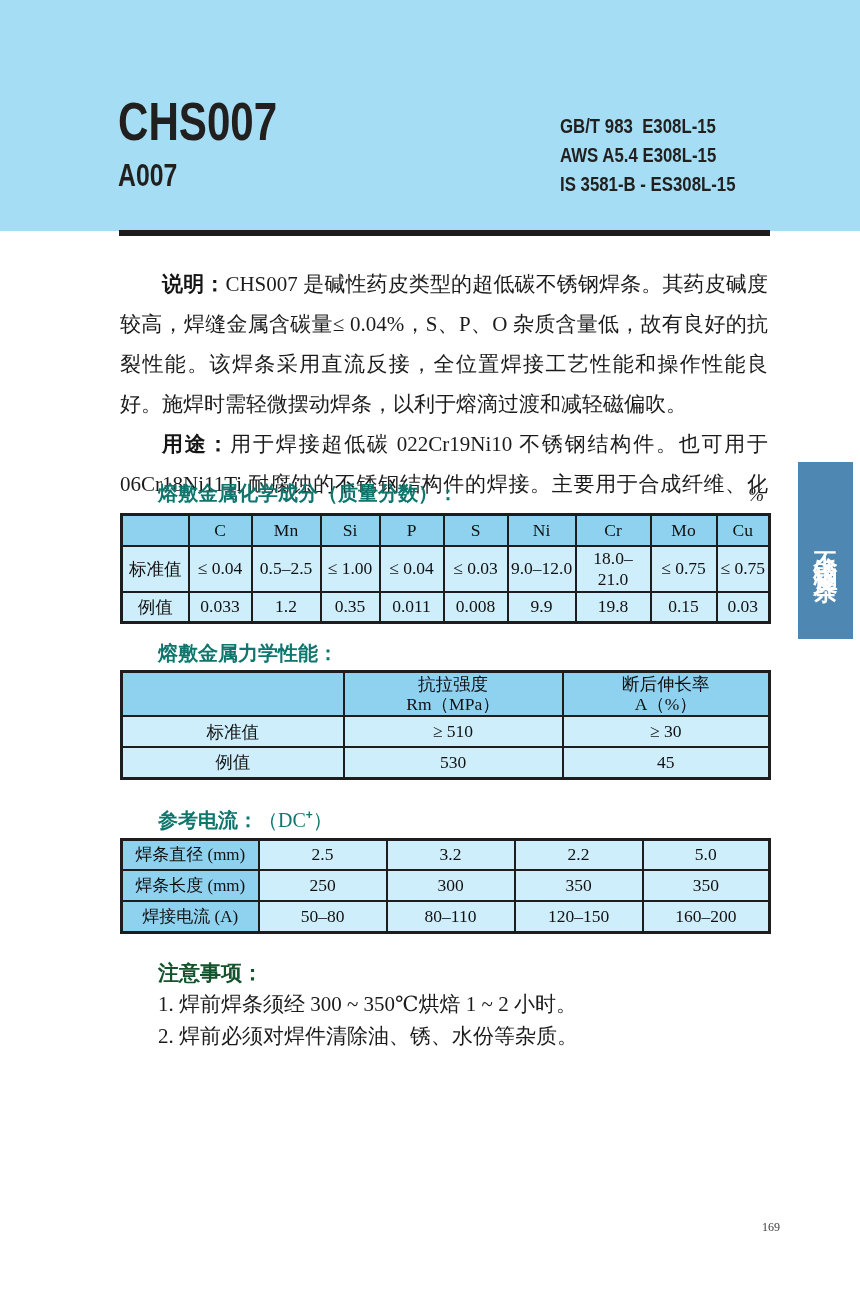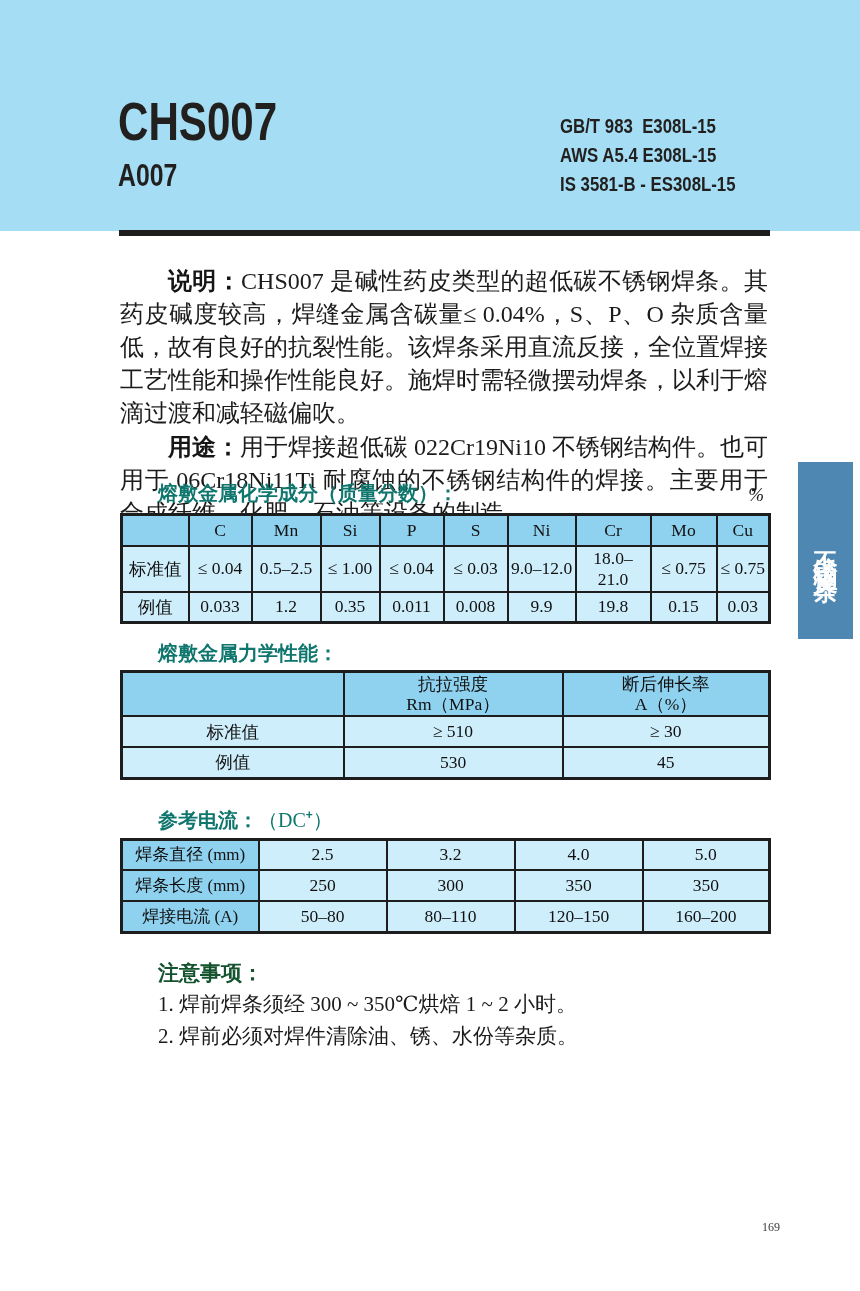--- a/index.html
+++ b/index.html
@@ -39,21 +39,21 @@
   }
   .side-tab span {
     writing-mode:vertical-rl; text-orientation:upright;
     font-family:"Liberation Sans","DejaVu Sans",sans-serif; font-weight:700;
     color:#ffffff; font-size:24px; letter-spacing:7px; line-height:1;
   }
 
   
   .desc-block { position:absolute; left:120px; top:264px; width:648px; }
   .para {
-    font-size:24px; line-height:33px; text-align:justify; text-indent:2em; color:#1b1b1b;
+    font-size:21px; line-height:40px; text-align:justify; text-indent:2em; color:#1b1b1b;
   }
   .para .lead { font-family:"Liberation Sans","DejaVu Sans",sans-serif; font-weight:700; color:#151515; }
 
   
   .section { position:absolute; left:120px; width:648px; }
   .caption-row { display:flex; justify-content:space-between; align-items:flex-end; }
   .caption {
     font-family:"Liberation Sans","DejaVu Sans",sans-serif; font-weight:700;
     font-size:20px; line-height:26px; color:#0f766e; padding-left:38px;
   }
@@ -228,21 +228,21 @@
           <col style="width:128px">
           <col style="width:128px">
           <col style="width:128px">
           <col style="width:127px">
       </colgroup>
       <tbody>
         <tr>
           <td class="head-cell">焊条直径 (mm)</td>
           <td>2.5</td>
           <td>3.2</td>
-          <td>4.0</td>
+          <td>2.2</td>
           <td>5.0</td>
         </tr>
         <tr>
           <td class="head-cell">焊条长度 (mm)</td>
           <td>250</td>
           <td>300</td>
           <td>350</td>
           <td>350</td>
         </tr>
         <tr>

